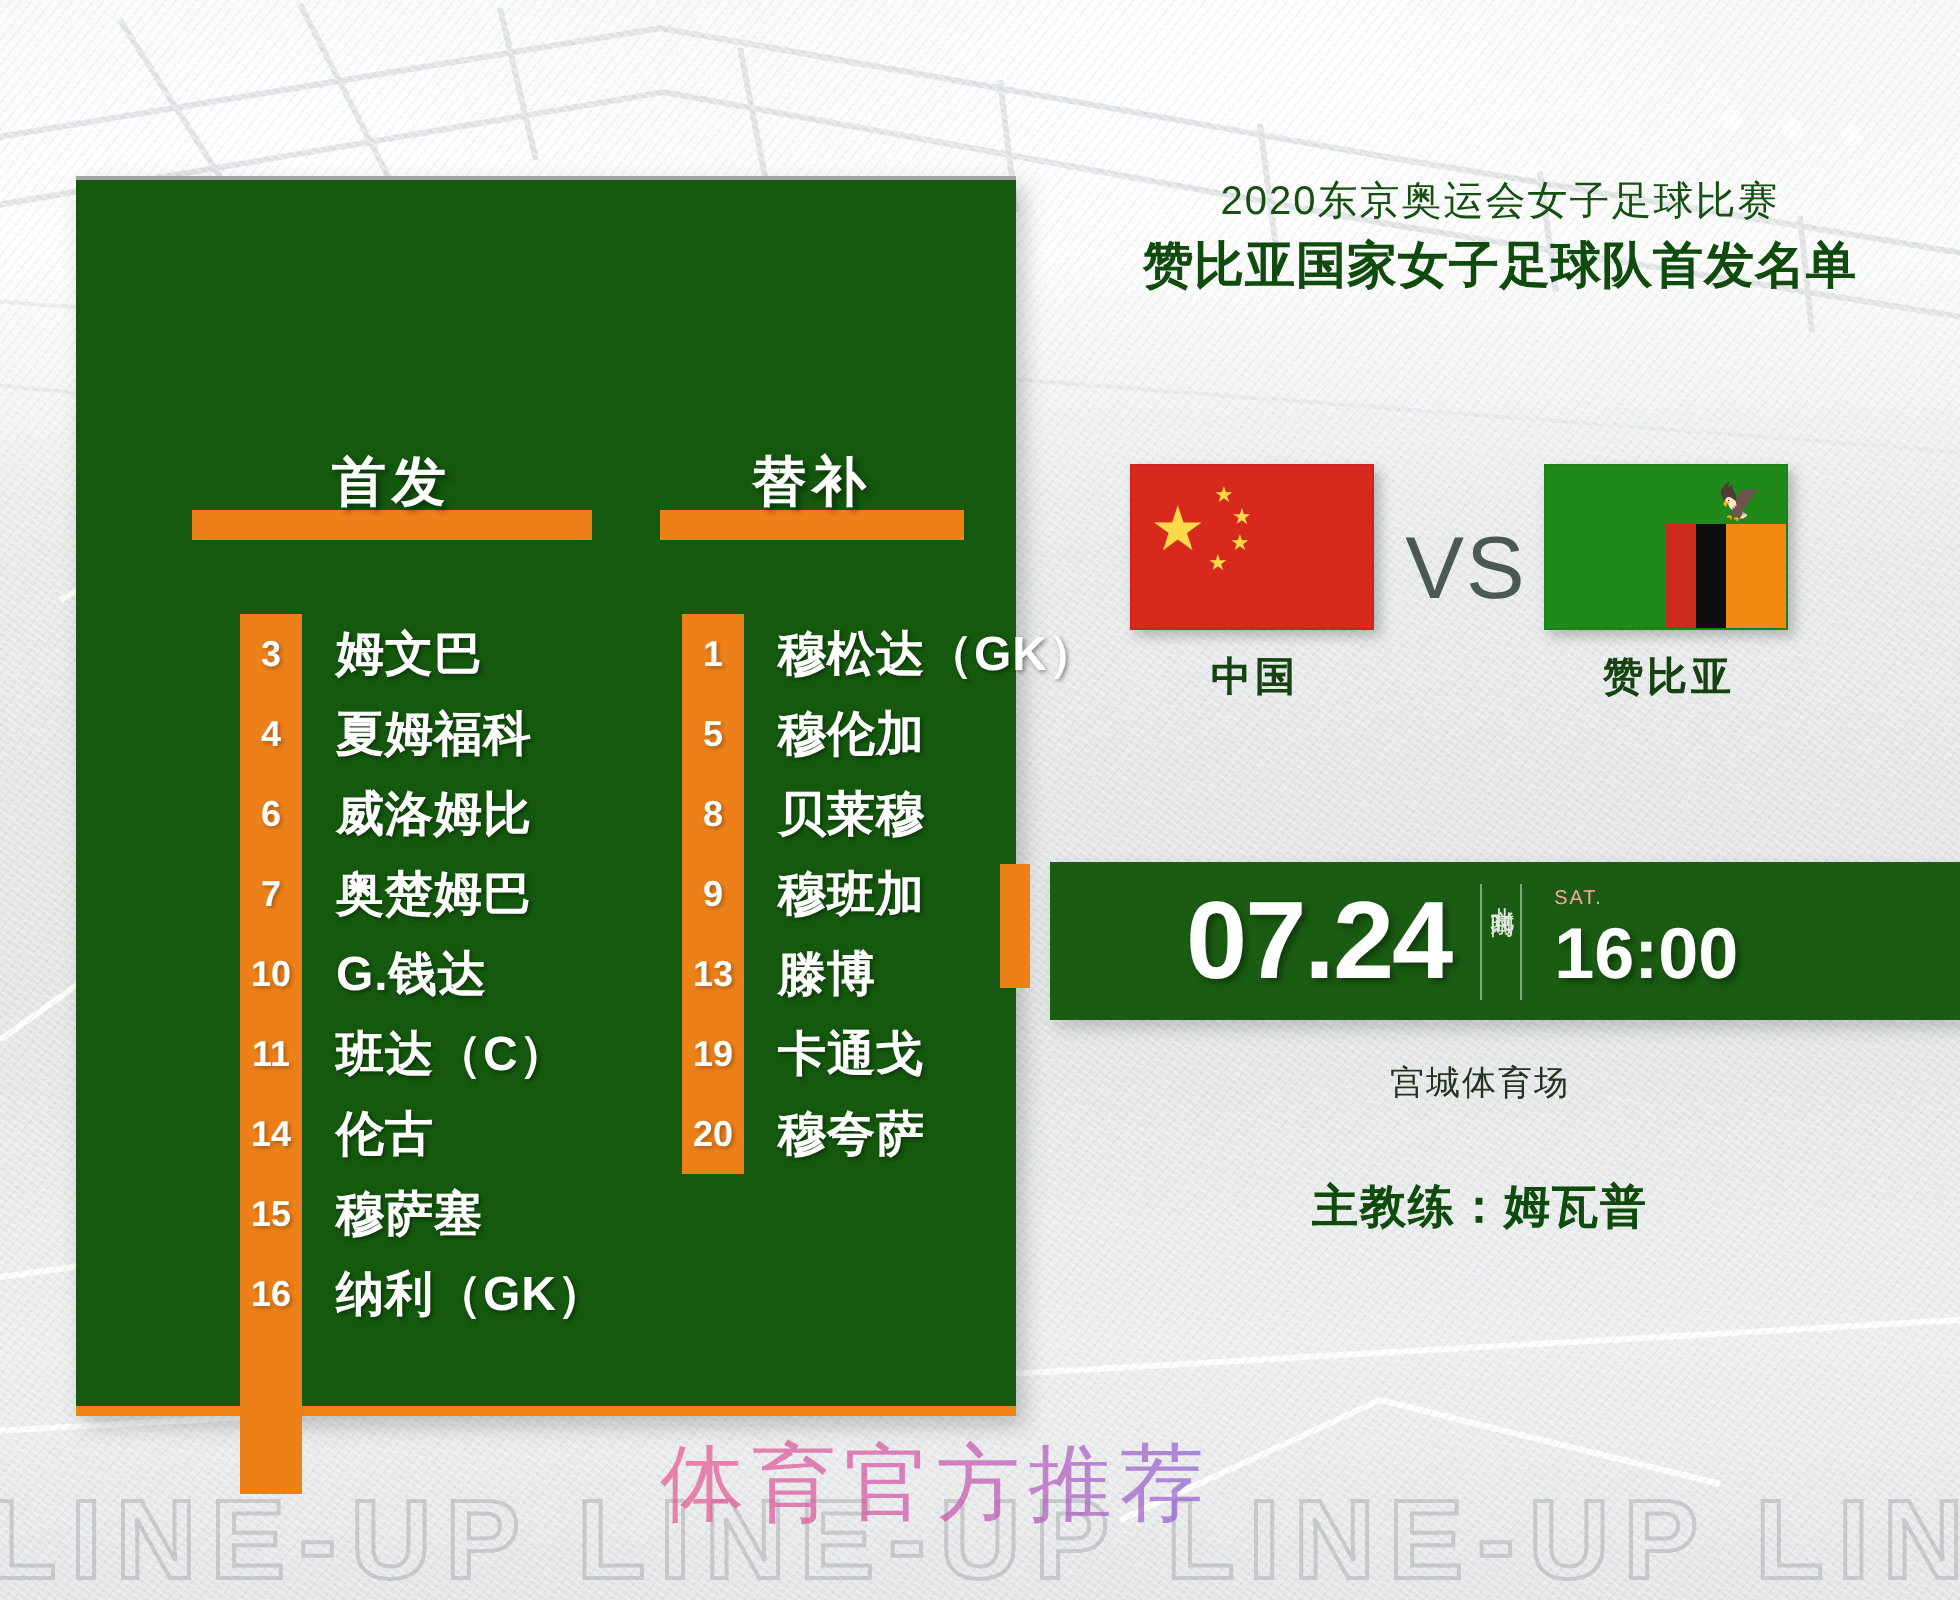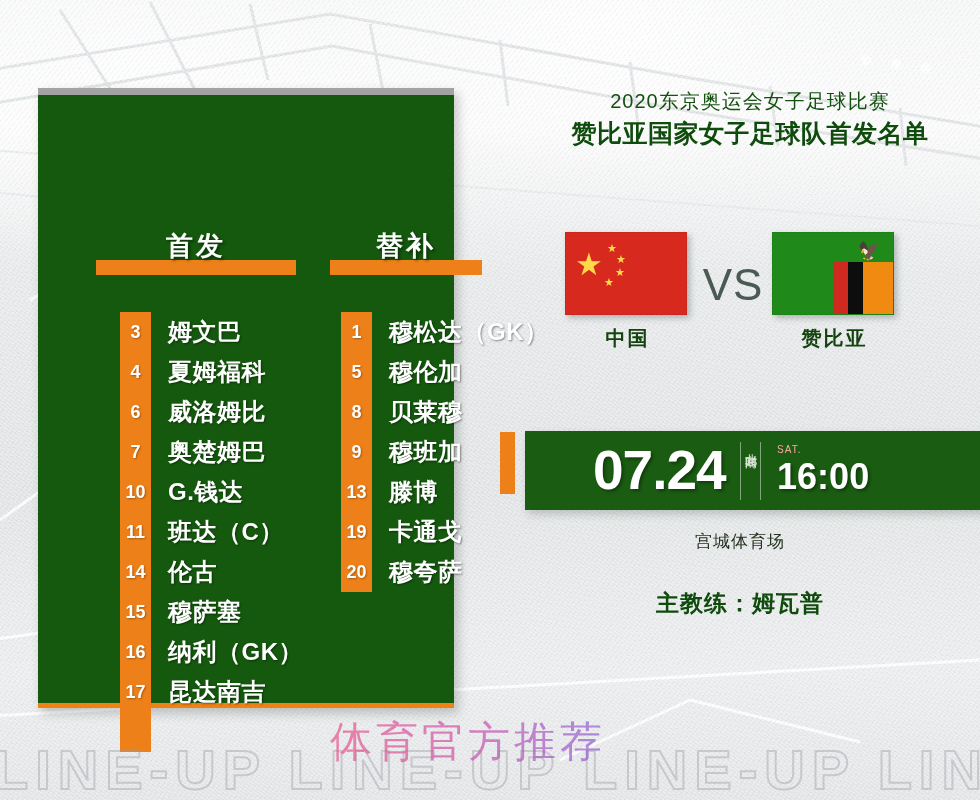--- a/index.html
+++ b/index.html
@@ -23,23 +23,23 @@
     position:absolute; inset:0; opacity:.55;
     background-image:
       repeating-linear-gradient(37deg, rgba(255,255,255,.55) 0 1px, rgba(0,0,0,0) 1px 3px),
       repeating-linear-gradient(-51deg, rgba(180,186,190,.25) 0 1px, rgba(0,0,0,0) 1px 4px),
       repeating-linear-gradient(11deg, rgba(255,255,255,.35) 0 1px, rgba(0,0,0,0) 1px 5px);
   }
   #bg svg { position:absolute; inset:0; }
 
   
   .lineup-panel {
-    position:absolute; left:38px; top:88px; width:416px; height:620px;
+    position:absolute; left:38px; top:88px; width:470px; height:620px;
     background:#14590d;
-    border-top:7px solid #a3a3a3;
+    border-top:2px solid #a3a3a3;
     border-bottom:5px solid #f08113;
     box-shadow:4px 5px 10px rgba(60,70,60,.28);
   }
 
   .col-head { position:absolute; }
   .col-head .bar {
     position:absolute; left:0; bottom:0; height:15px; background:#ee8019;
   }
   .col-head .txt {
     position:relative; display:block; text-align:center;
@@ -263,24 +263,20 @@
           <span class="player-name">伦古</span>
         </div>
         <div class="player-row">
           <span class="player-num">15</span>
           <span class="player-name">穆萨塞</span>
         </div>
         <div class="player-row">
           <span class="player-num">16</span>
           <span class="player-name">纳利（GK）</span>
         </div>
-        <div class="player-row">
-          <span class="player-num">17</span>
-          <span class="player-name">昆达南吉</span>
-        </div>
       </div>
   </div>
 
   <div class="roster" id="roster-sub">
     <div class="numstrip" style="height: 280px;"></div>
     <div class="rows" id="rows-sub">
         <div class="player-row">
           <span class="player-num">1</span>
           <span class="player-name">穆松达（GK）</span>
         </div>

